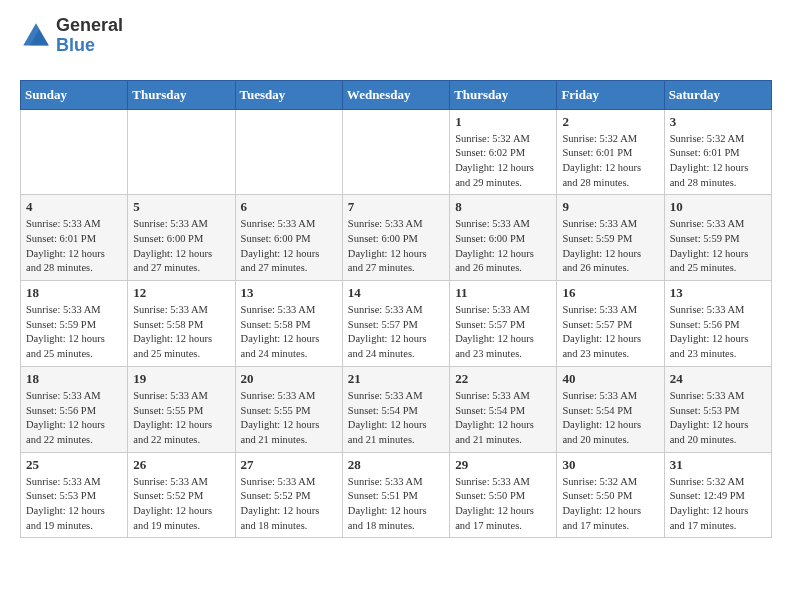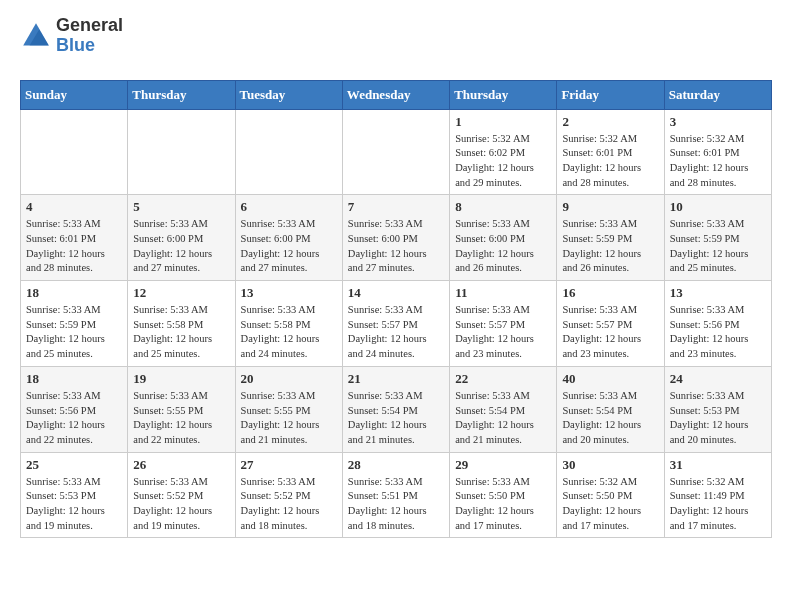--- a/index.html
+++ b/index.html
@@ -376,19 +376,19 @@
           <div class="day-info">
             <span>Sunrise: 5:32 AM</span><br>
             <span>Sunset: 5:50 PM</span><br>
             <span>Daylight: 12 hours and 17 minutes.</span>
           </div>
         </td>
         <td>
           <span class="day-number">31</span>
           <div class="day-info">
             <span>Sunrise: 5:32 AM</span><br>
-            <span>Sunset: 11:49 PM</span><br>
+            <span>Sunset: 12:49 PM</span><br>
             <span>Daylight: 12 hours and 17 minutes.</span>
           </div>
         </td>
       </tr>
     </tbody>
 </table>
 
 </body></html>

